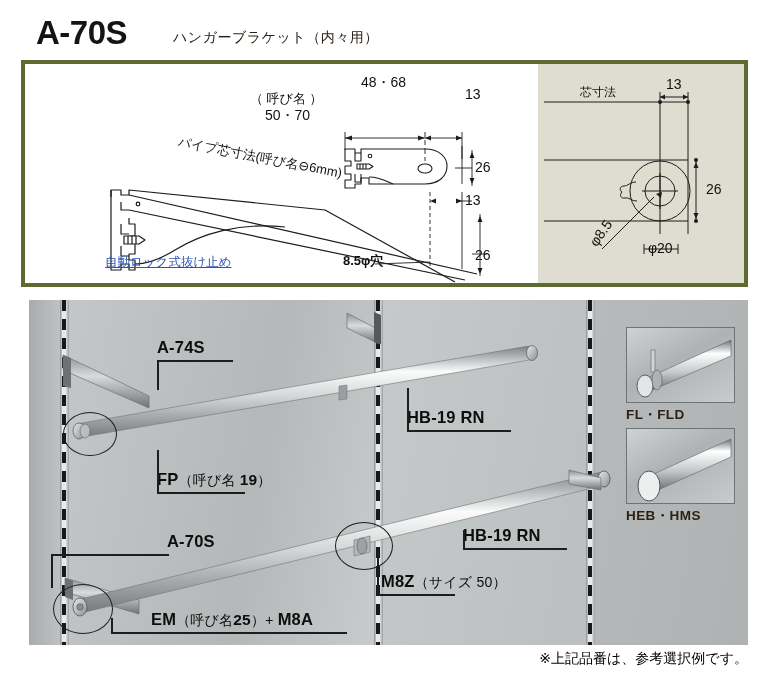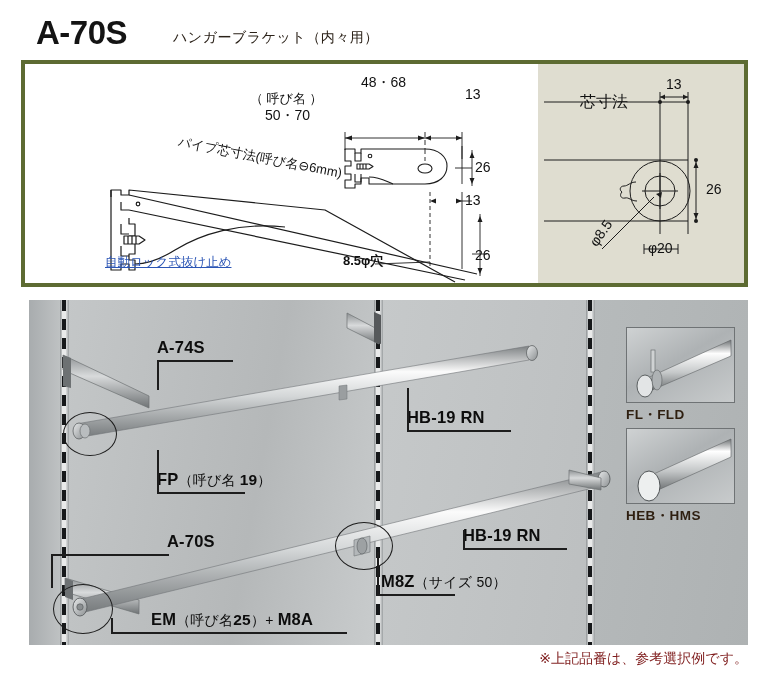--- a/index.html
+++ b/index.html
@@ -55,21 +55,21 @@
   
   .thumb-box{position:absolute;width:107px;height:74px;
     border:1.5px solid #6f7375;
     background:linear-gradient(150deg,#cfd2d3 0%,#aeb2b4 45%,#c8cbcc 100%);
     overflow:hidden;}
   .thumb-cap{position:absolute;width:107px;text-align:left;
     font-weight:bold;font-size:13.5px;color:#2e1f10;letter-spacing:0.4px;}
 
   #footnote{
     position:absolute;right:20px;top:650px;
-    font-size:14px;color:#7f1d1d;white-space:nowrap;
+    font-size:14px;color:#000000;white-space:nowrap;
   }
 </style>
 </head>
 <body>
 
 <div id="header">
   <div id="title-code">A-70S</div>
   <div id="title-name">ハンガーブラケット（内々用）</div>
 </div>
 
@@ -213,21 +213,21 @@
         <polygon points="158,98 155.5,104 160.5,104"></polygon>
         <polygon points="158,155 155.5,149 160.5,149"></polygon>
         <polygon points="118,130 124,128 123,134"></polygon>
         <circle cx="122" cy="38" r="2"></circle>
         <circle cx="150" cy="38" r="2"></circle>
         <circle cx="158" cy="96" r="2"></circle>
         <circle cx="158" cy="157" r="2"></circle>
       </g>
     </svg>
 
-    <div class="dlabel" style="left:42px;top:28px;font-size:16px;color:#111;">芯寸法</div>
+    <div class="dlabel" style="left:42px;top:20px;font-size:12px;color:#111;">芯寸法</div>
     <div class="dlabel" style="left:128px;top:12px;font-size:14px;">13</div>
     <div class="dlabel" style="left:168px;top:117px;font-size:14px;">26</div>
     <div class="dlabel dlabel-rot" style="left:48px;top:176px;font-size:14px;transform:rotate(-55deg);">φ8.5</div>
     <div class="dlabel" style="left:110px;top:176px;font-size:14px;">φ20</div>
   </div>
 </div>
 
 <div id="photo-panel">
 
   <div class="photo-wall" style="left:0;width:36px;background:linear-gradient(90deg,#a8acae,#c2c5c6);"></div>

